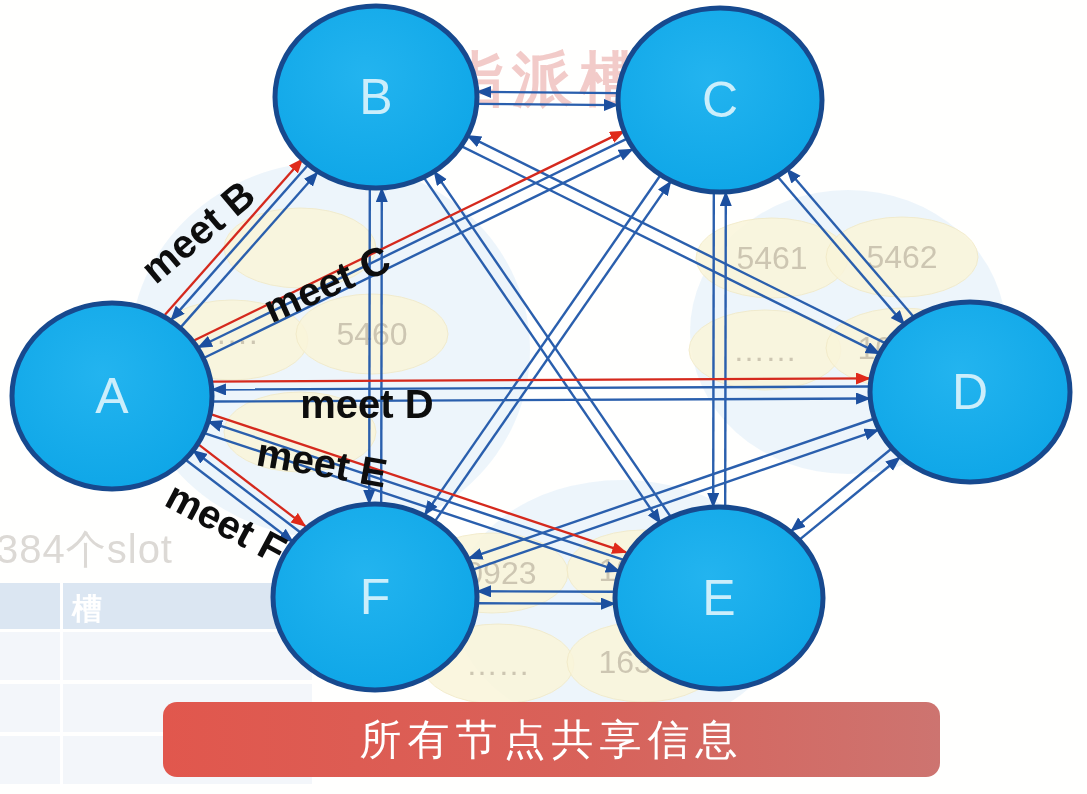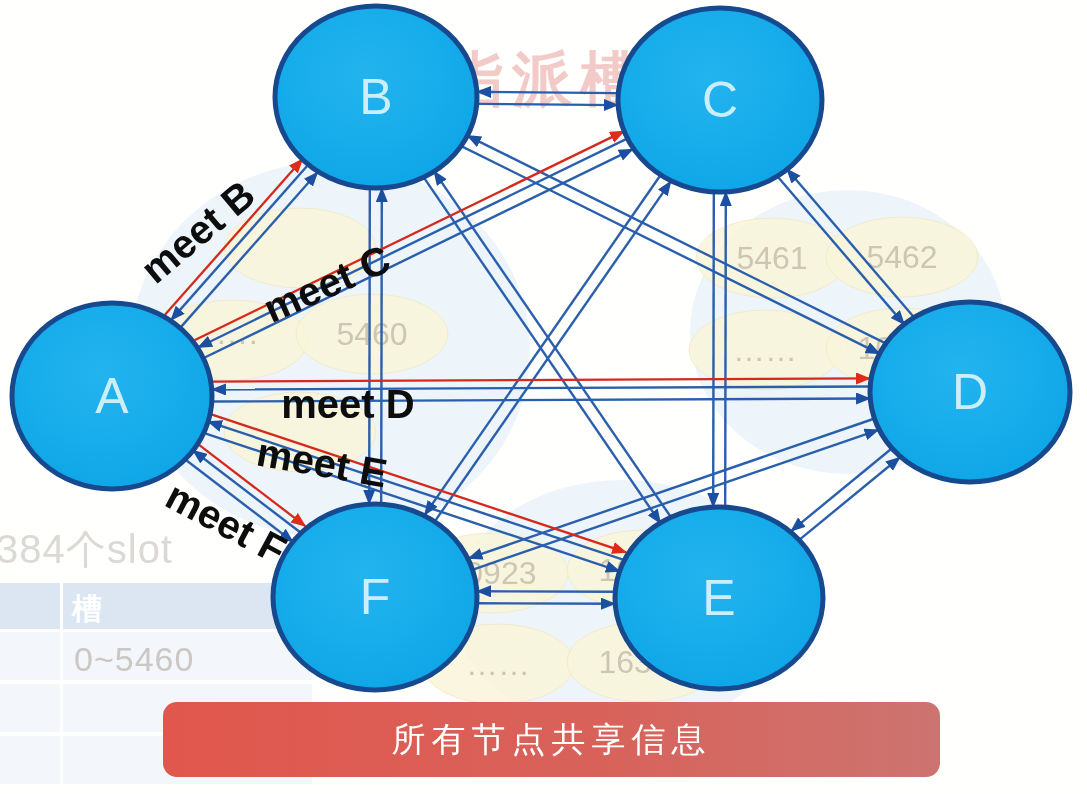--- a/index.html
+++ b/index.html
@@ -33,49 +33,48 @@
   }
   .tbl-text.t0{top:640px}.tbl-text.t1{top:691px}.tbl-text.t2{top:742px}
   
   svg.graph{position:absolute;left:0;top:0;z-index:5;}
   
   .banner{
     position:absolute;left:163px;top:702px;width:777px;height:75px;z-index:10;
     background:linear-gradient(90deg,#e1574d 0%,#d8625a 55%,#cd7470 100%);
     border-radius:14px;display:flex;align-items:center;justify-content:center;
   }
-  .banner span{color:#ffffff;font-size:34px;letter-spacing:6px;text-align:center;}
+  .banner span{color:#ffffff;font-size:42px;letter-spacing:6px;text-align:center;}
   
   .meet{
     position:absolute;z-index:12;white-space:nowrap;
     font-size:40px;font-weight:600;color:#0d0d0d;
     transform:translate(-50%,-50%) rotate(var(--rot));
   }
   .meet.b{left:198px;top:232px;--rot:-40deg;}
   .meet.c{left:327px;top:284px;--rot:-24deg;}
-  .meet.d{left:348px;top:404px;--rot:0deg;}
+  .meet.d{left:367px;top:404px;--rot:0deg;}
   .meet.e{left:322px;top:463px;--rot:10deg;}
   .meet.f{left:226px;top:523px;--rot:28deg;}
 </style>
 </head>
 <body>
 
 <div class="stage">
 
   <div class="fade-layer">
     <div class="wm-title">指派槽</div>
     <div class="wm-slots">384个slot</div>
     <div class="tbl-header"></div>
     <div class="tbl-row r0"></div>
     <div class="tbl-row r1"></div>
     <div class="tbl-row r2"></div>
     <div class="tbl-divider"></div>
   </div>
   <div class="tbl-header-label">槽</div>
-  <div class="tbl-text t0">0~5460</div>
 
   <svg class="graph" id="graph-svg" width="1087" height="794" viewBox="0 0 1087 794">
       <defs>
         <marker id="blueHead" markerUnits="userSpaceOnUse" markerWidth="18" markerHeight="14" refX="14" refY="6" orient="auto">
           <path d="M0,0 L15,6 L0,12 Z" fill="#1c4f9f"></path>
         </marker>
         <marker id="redHead" markerUnits="userSpaceOnUse" markerWidth="18" markerHeight="14" refX="14" refY="6" orient="auto">
           <path d="M0,0 L15,6 L0,12 Z" fill="#e02a1a"></path>
         </marker>
         <radialGradient id="nodeGrad" cx="45%" cy="38%" r="75%">

